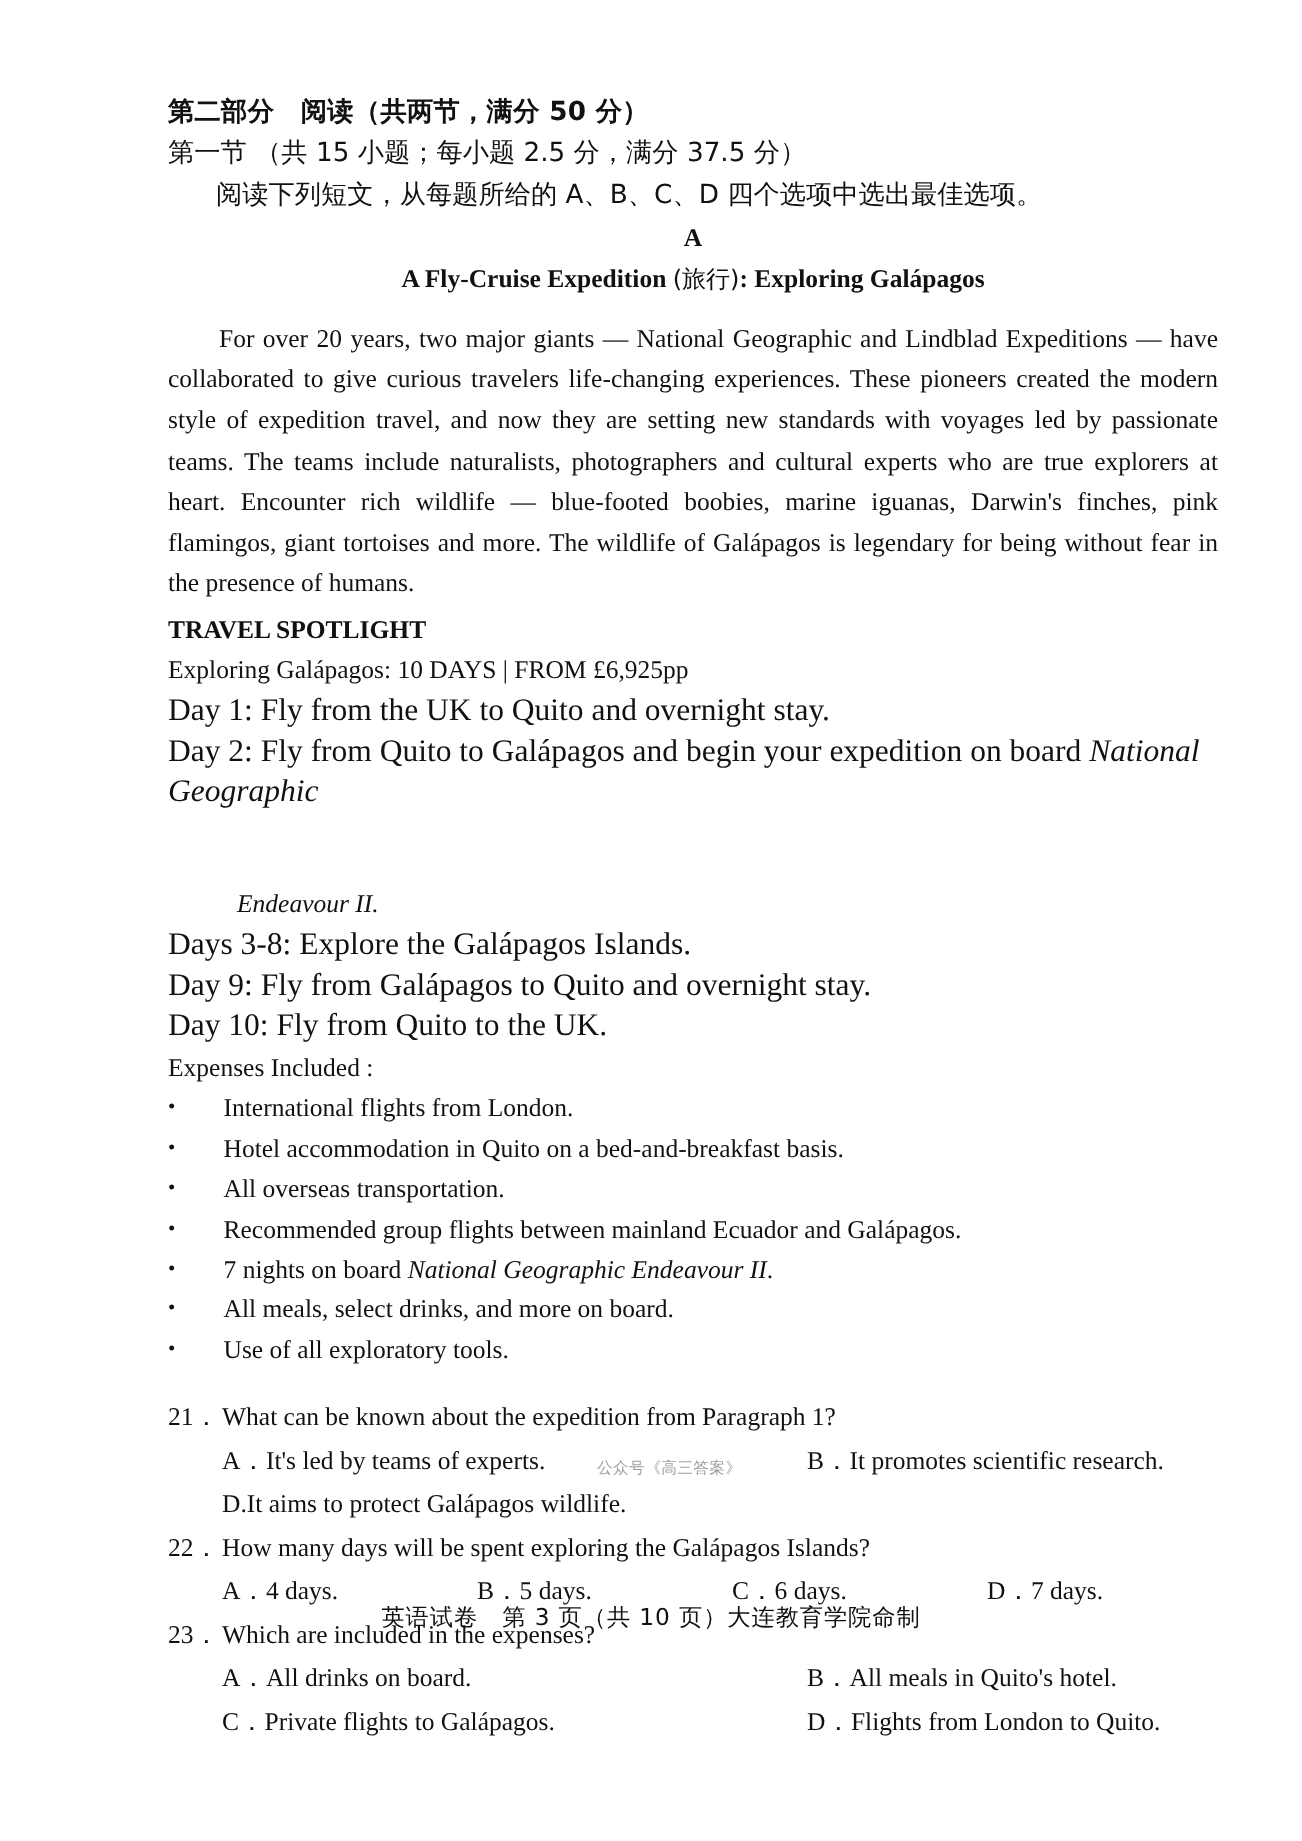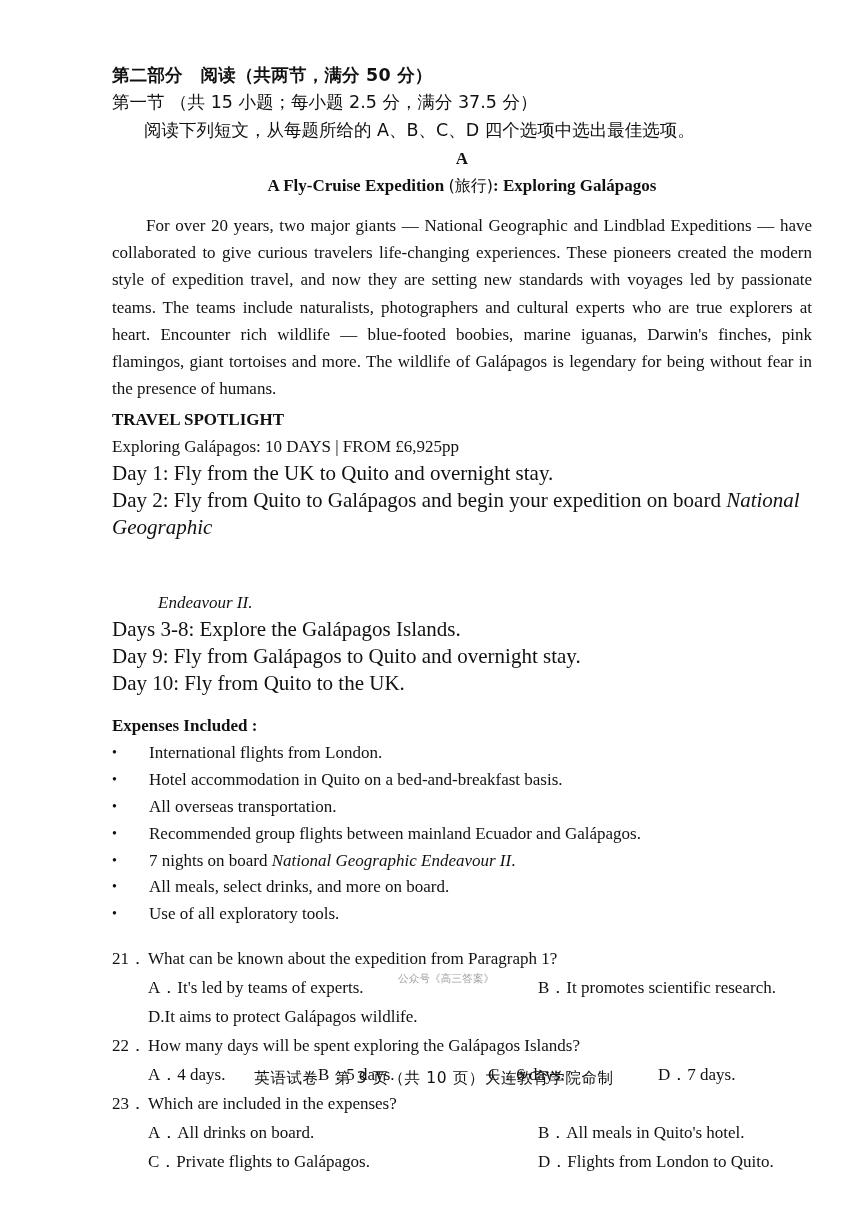--- a/index.html
+++ b/index.html
@@ -99,22 +99,22 @@
   }
   .day-cont {
     font-size: 17px;
     line-height: 27px;
     padding-left: 46px;
     margin-top: 48px;
   }
   .exp-head {
     font-size: 17px;
     line-height: 27px;
-    font-weight: bold;
-    margin-top: 15px;
+    font-weight: normal;
+    margin-top: 1px;
   }
 
   
   .bullets { margin-top: 1px; }
   .bullet-row {
     display: flex;
     font-size: 17px;
     line-height: 26.8px;
   }
   .bullet-mark {

